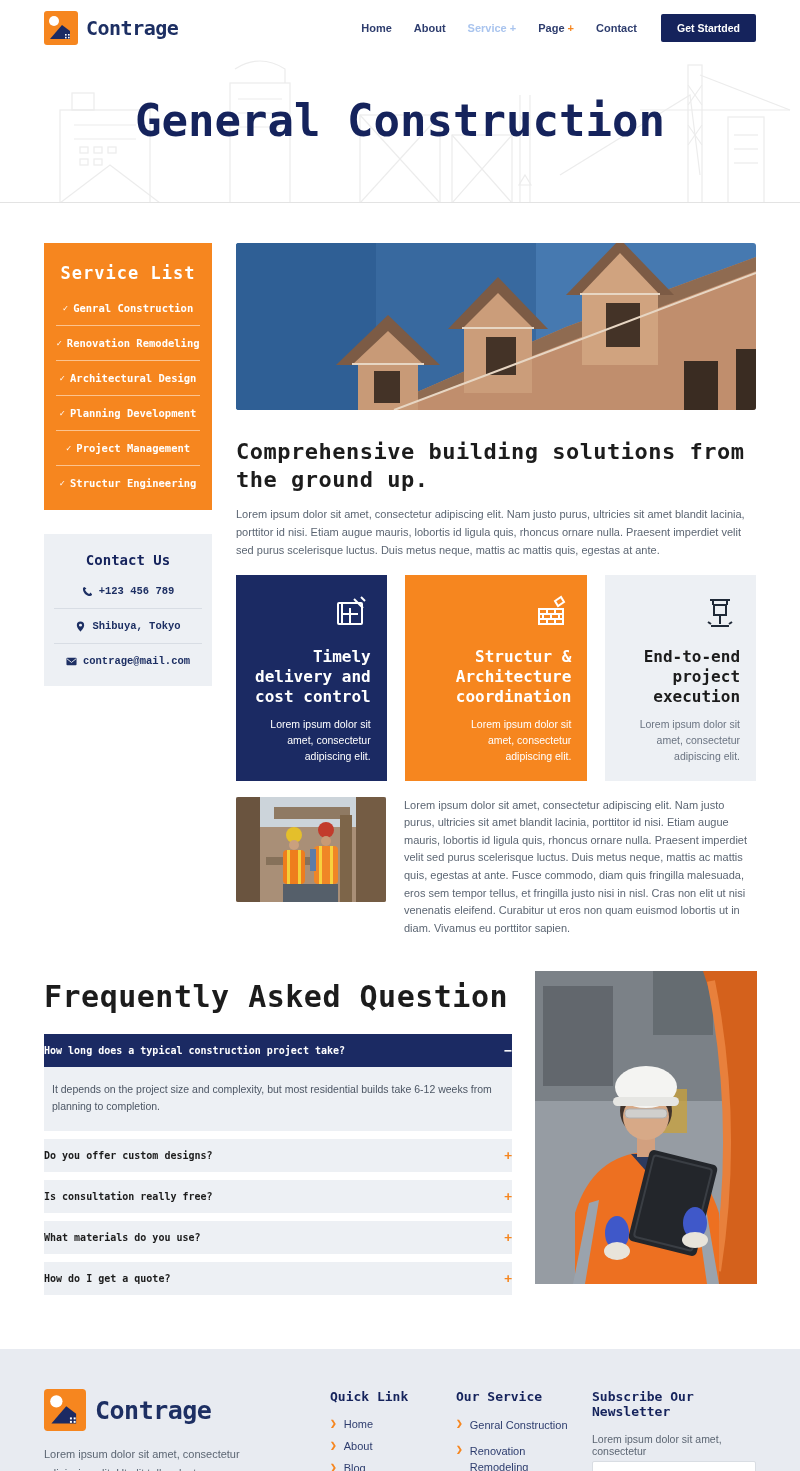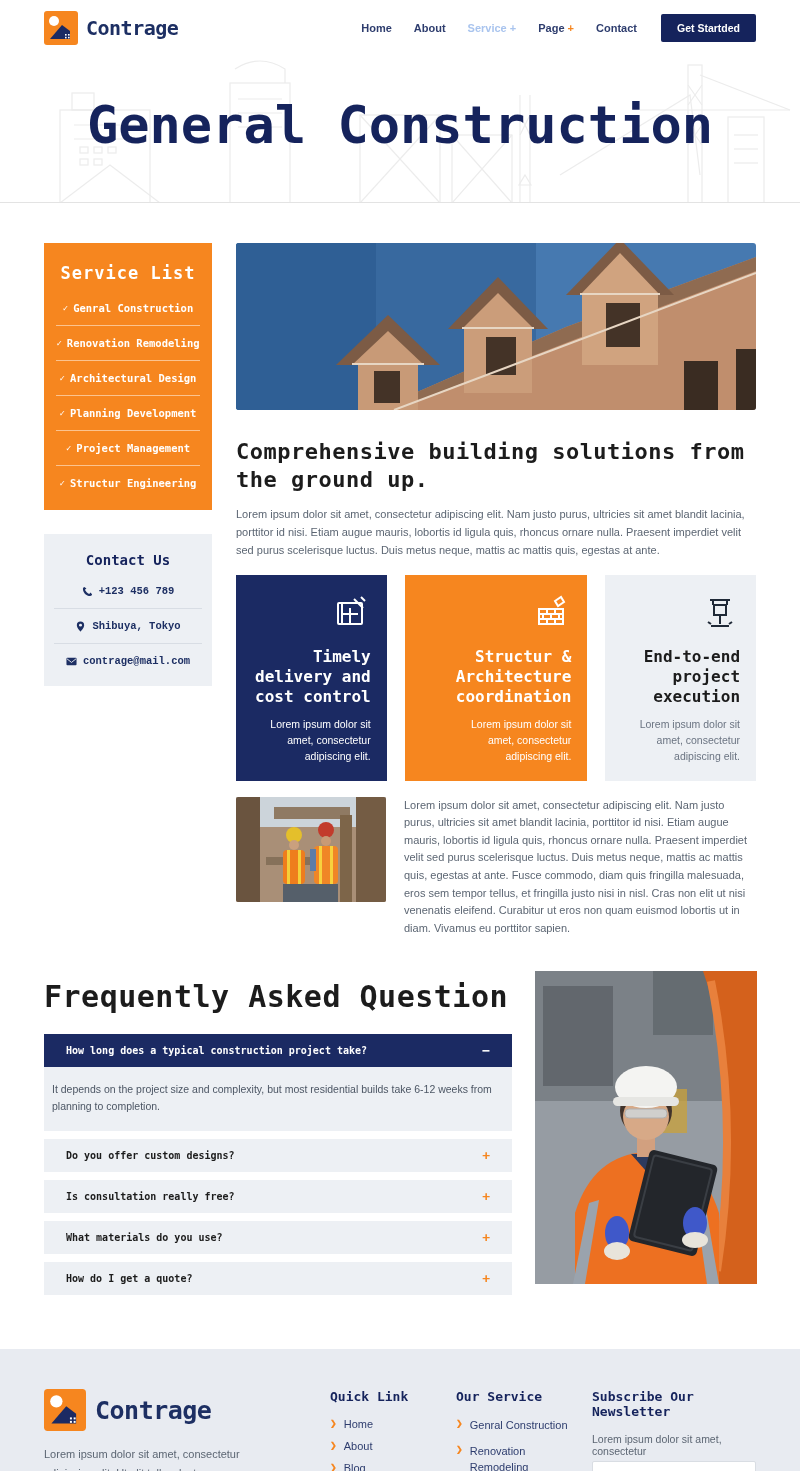--- a/index.html
+++ b/index.html
@@ -15,21 +15,21 @@
   .nav a.active { color:#a9c4ee; }
   .nav .plus-orange { color:#f6861f; }
   .nav .plus-blue { color:#a9c4ee; }
   .cta-btn { margin-left:24px; background:#15235c; color:#fff; border:none; font-family:"Liberation Sans",sans-serif;
              font-size:10.5px; font-weight:700; padding:8px 16px; border-radius:2px; cursor:pointer; }
 
   
   .hero { position:relative; height:148px; border-bottom:1px solid #e3e3e3; overflow:hidden; }
   .hero-art { position:absolute; inset:0; }
   .hero-title { position:relative; text-align:center; padding-top:40px; font-family:"DejaVu Sans Mono",monospace;
-                font-size:52px; font-weight:700; color:#15235c; letter-spacing:0; }
+                font-size:44px; font-weight:700; color:#15235c; letter-spacing:0; }
 
   
   .main-wrap { display:flex; gap:24px; padding:0 44px; margin-top:40px; }
   .side-col { width:168px; flex:0 0 168px; }
   .content-col { flex:1; min-width:0; }
 
   .service-box { background:#f6861f; padding:20px 12px 10px; }
   .service-title { font-family:"DejaVu Sans Mono",monospace; font-size:17px; font-weight:700; color:#fff; text-align:center; margin-bottom:8px; letter-spacing:1px; }
   .service-item { display:flex; justify-content:center; align-items:center; gap:5px; padding:11px 0;
                   font-family:"DejaVu Sans Mono",monospace; font-size:10.5px; font-weight:700; color:#fff; cursor:pointer; }
@@ -64,21 +64,21 @@
   .detail-photo svg { display:block; width:100%; height:100%; }
   .detail-text { font-size:11px; line-height:1.6; color:#5c6673; }
 
   
   .faq-wrap { display:flex; gap:23px; padding:0 44px; margin-top:34px; }
   .faq-left { width:468px; flex:0 0 468px; }
   .faq-label { font-size:10px; font-weight:700; color:#1c1c1c; letter-spacing:.5px; }
   .faq-title { font-family:"DejaVu Sans Mono",monospace; font-size:30px; font-weight:700; color:#1c1c1c; margin-top:8px; letter-spacing:.5px; }
   .faq-list { margin-top:20px; }
   .acc { margin-bottom:8px; }
-  .acc-head { display:flex; align-items:center; justify-content:space-between; padding:9px 22px; cursor:pointer;
+  .acc-head { display:flex; align-items:center; justify-content:space-between; padding:9px 0; cursor:pointer;
               font-family:"DejaVu Sans Mono",monospace; font-size:10px; font-weight:700; }
   .acc-head.open { background:#1b2a63; color:#fff; }
   .acc-head.closed { background:#edf0f4; color:#1c1c1c; }
   .acc-head .toggle { font-size:13px; font-weight:700; }
   .acc-head.open .toggle { color:#fff; }
   .acc-head.closed .toggle { color:#f6861f; }
   .acc-body { background:#edf0f4; padding:14px 8px 16px; font-size:10.5px; line-height:1.6; color:#4c5664; }
   .faq-photo { width:222px; height:313px; flex:0 0 222px; overflow:hidden; }
   .faq-photo svg { display:block; width:100%; height:100%; }
 

